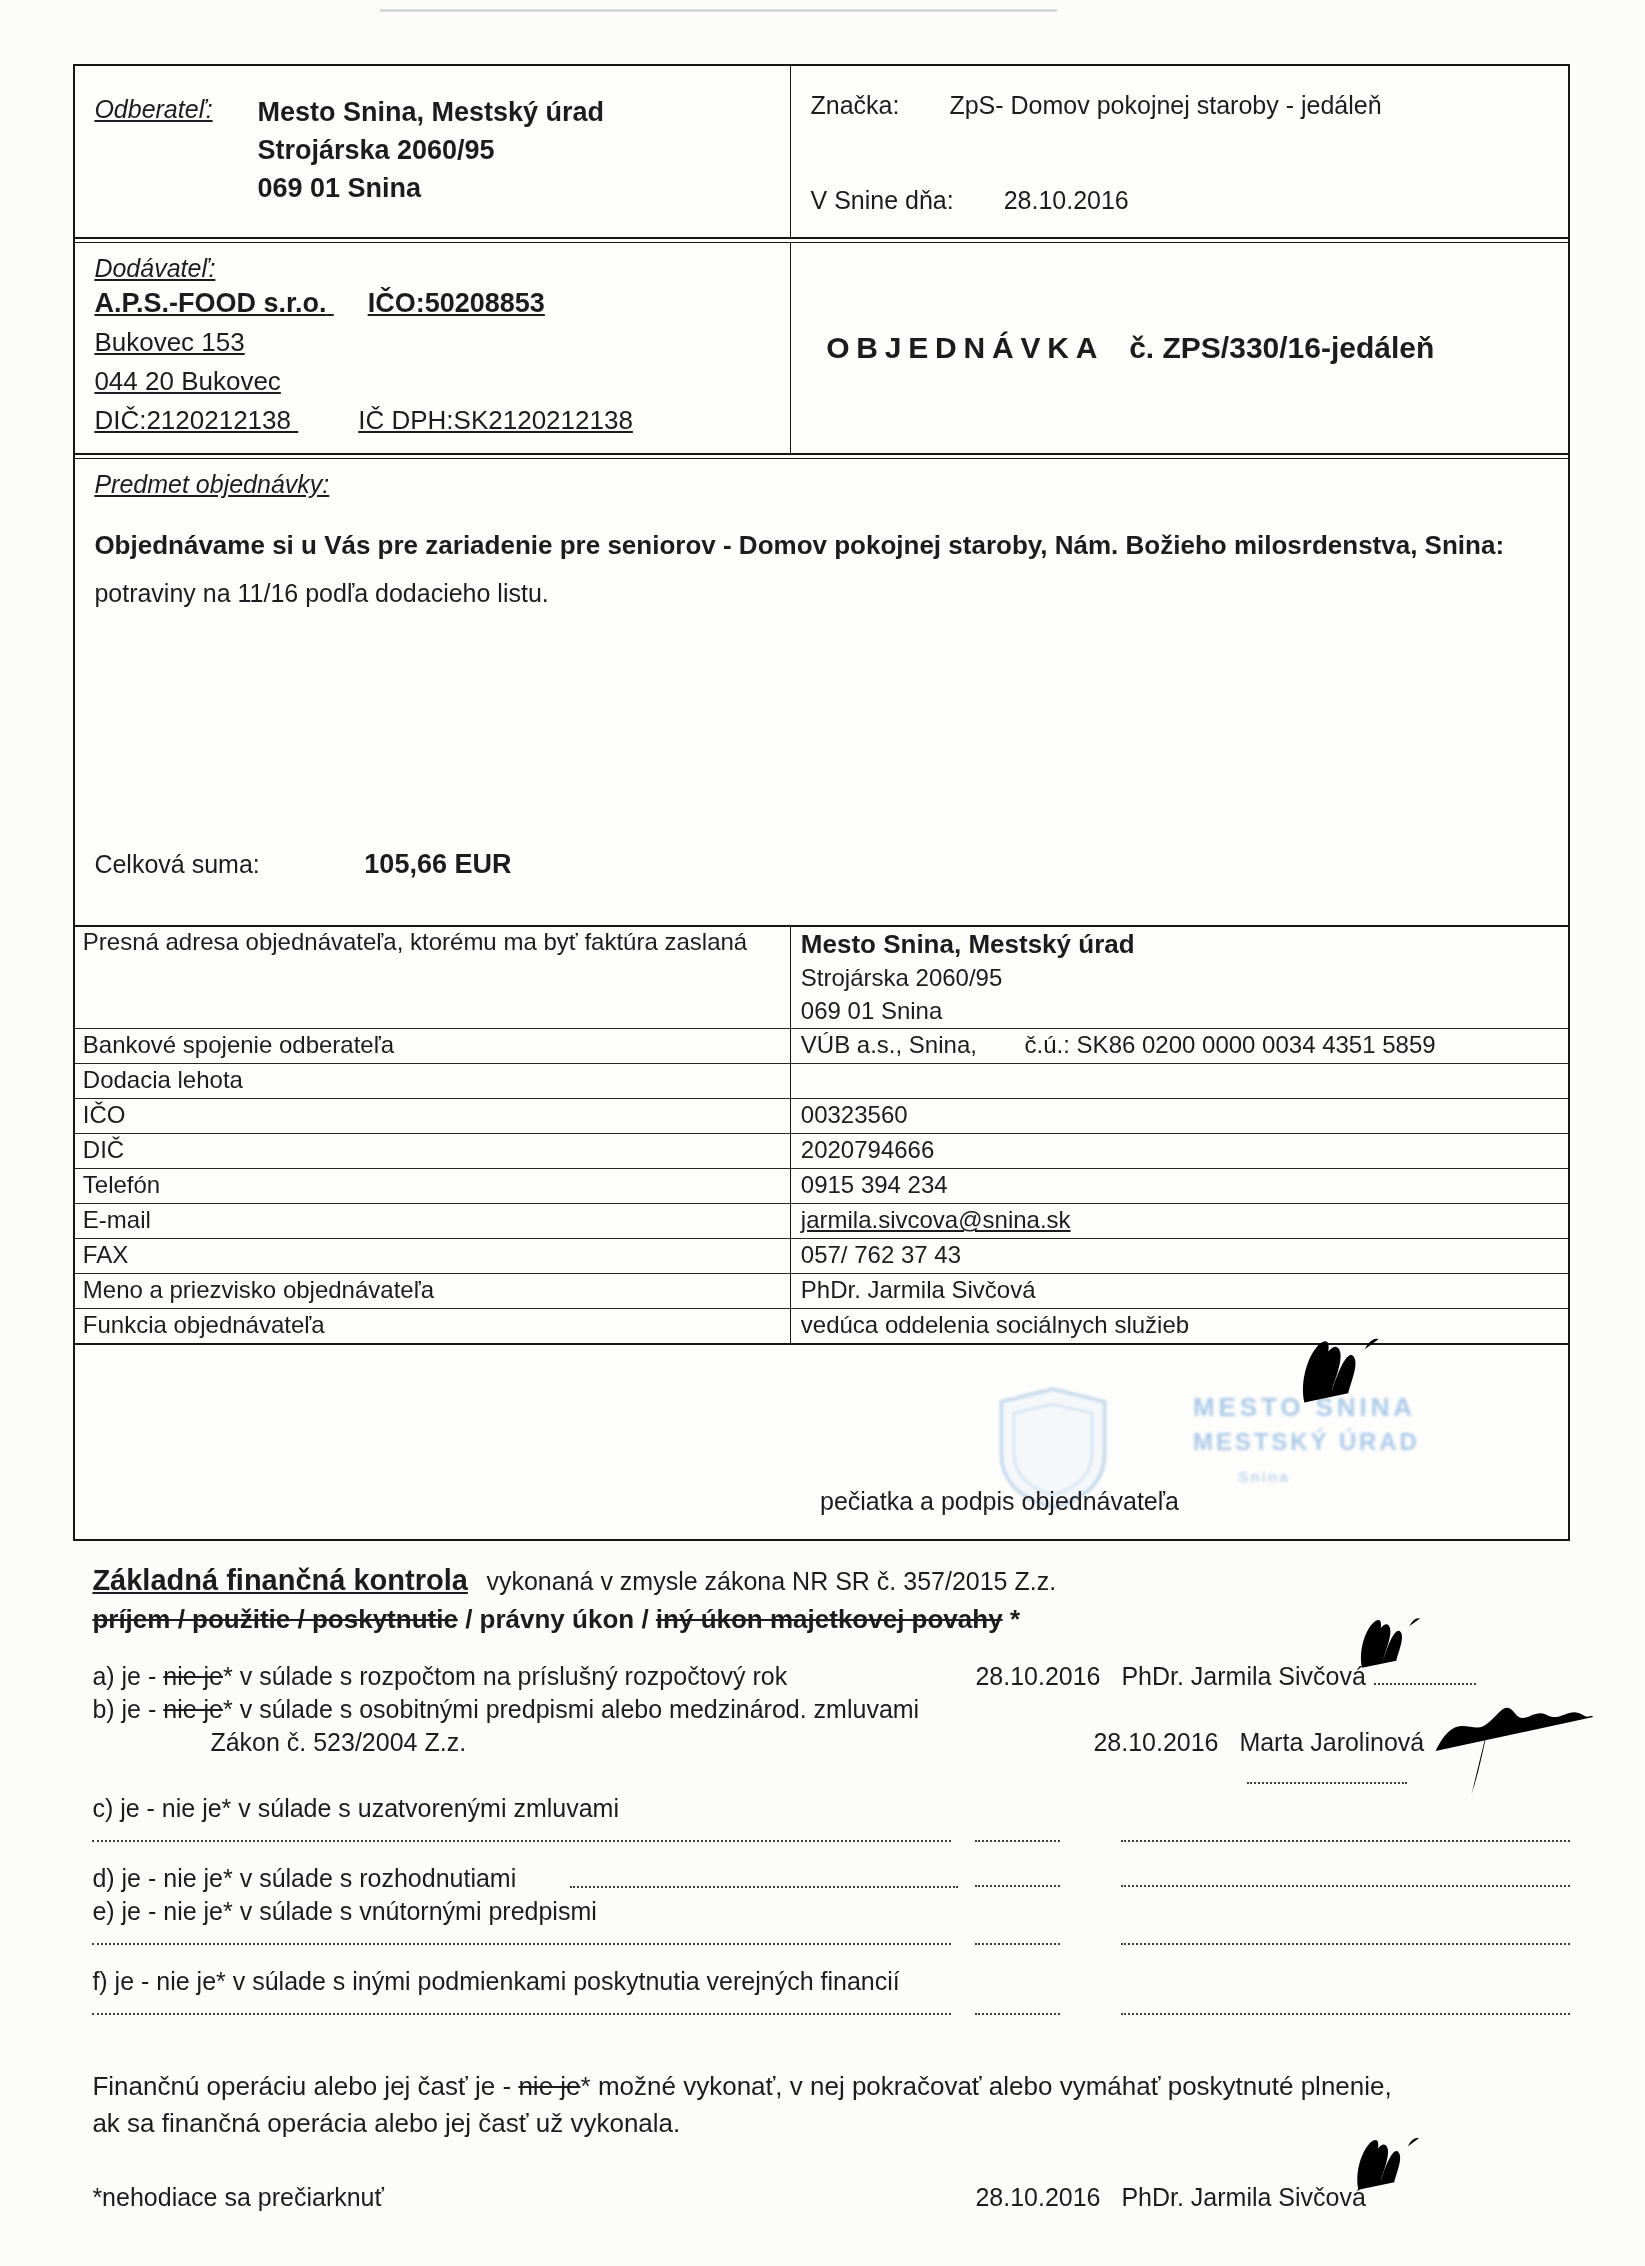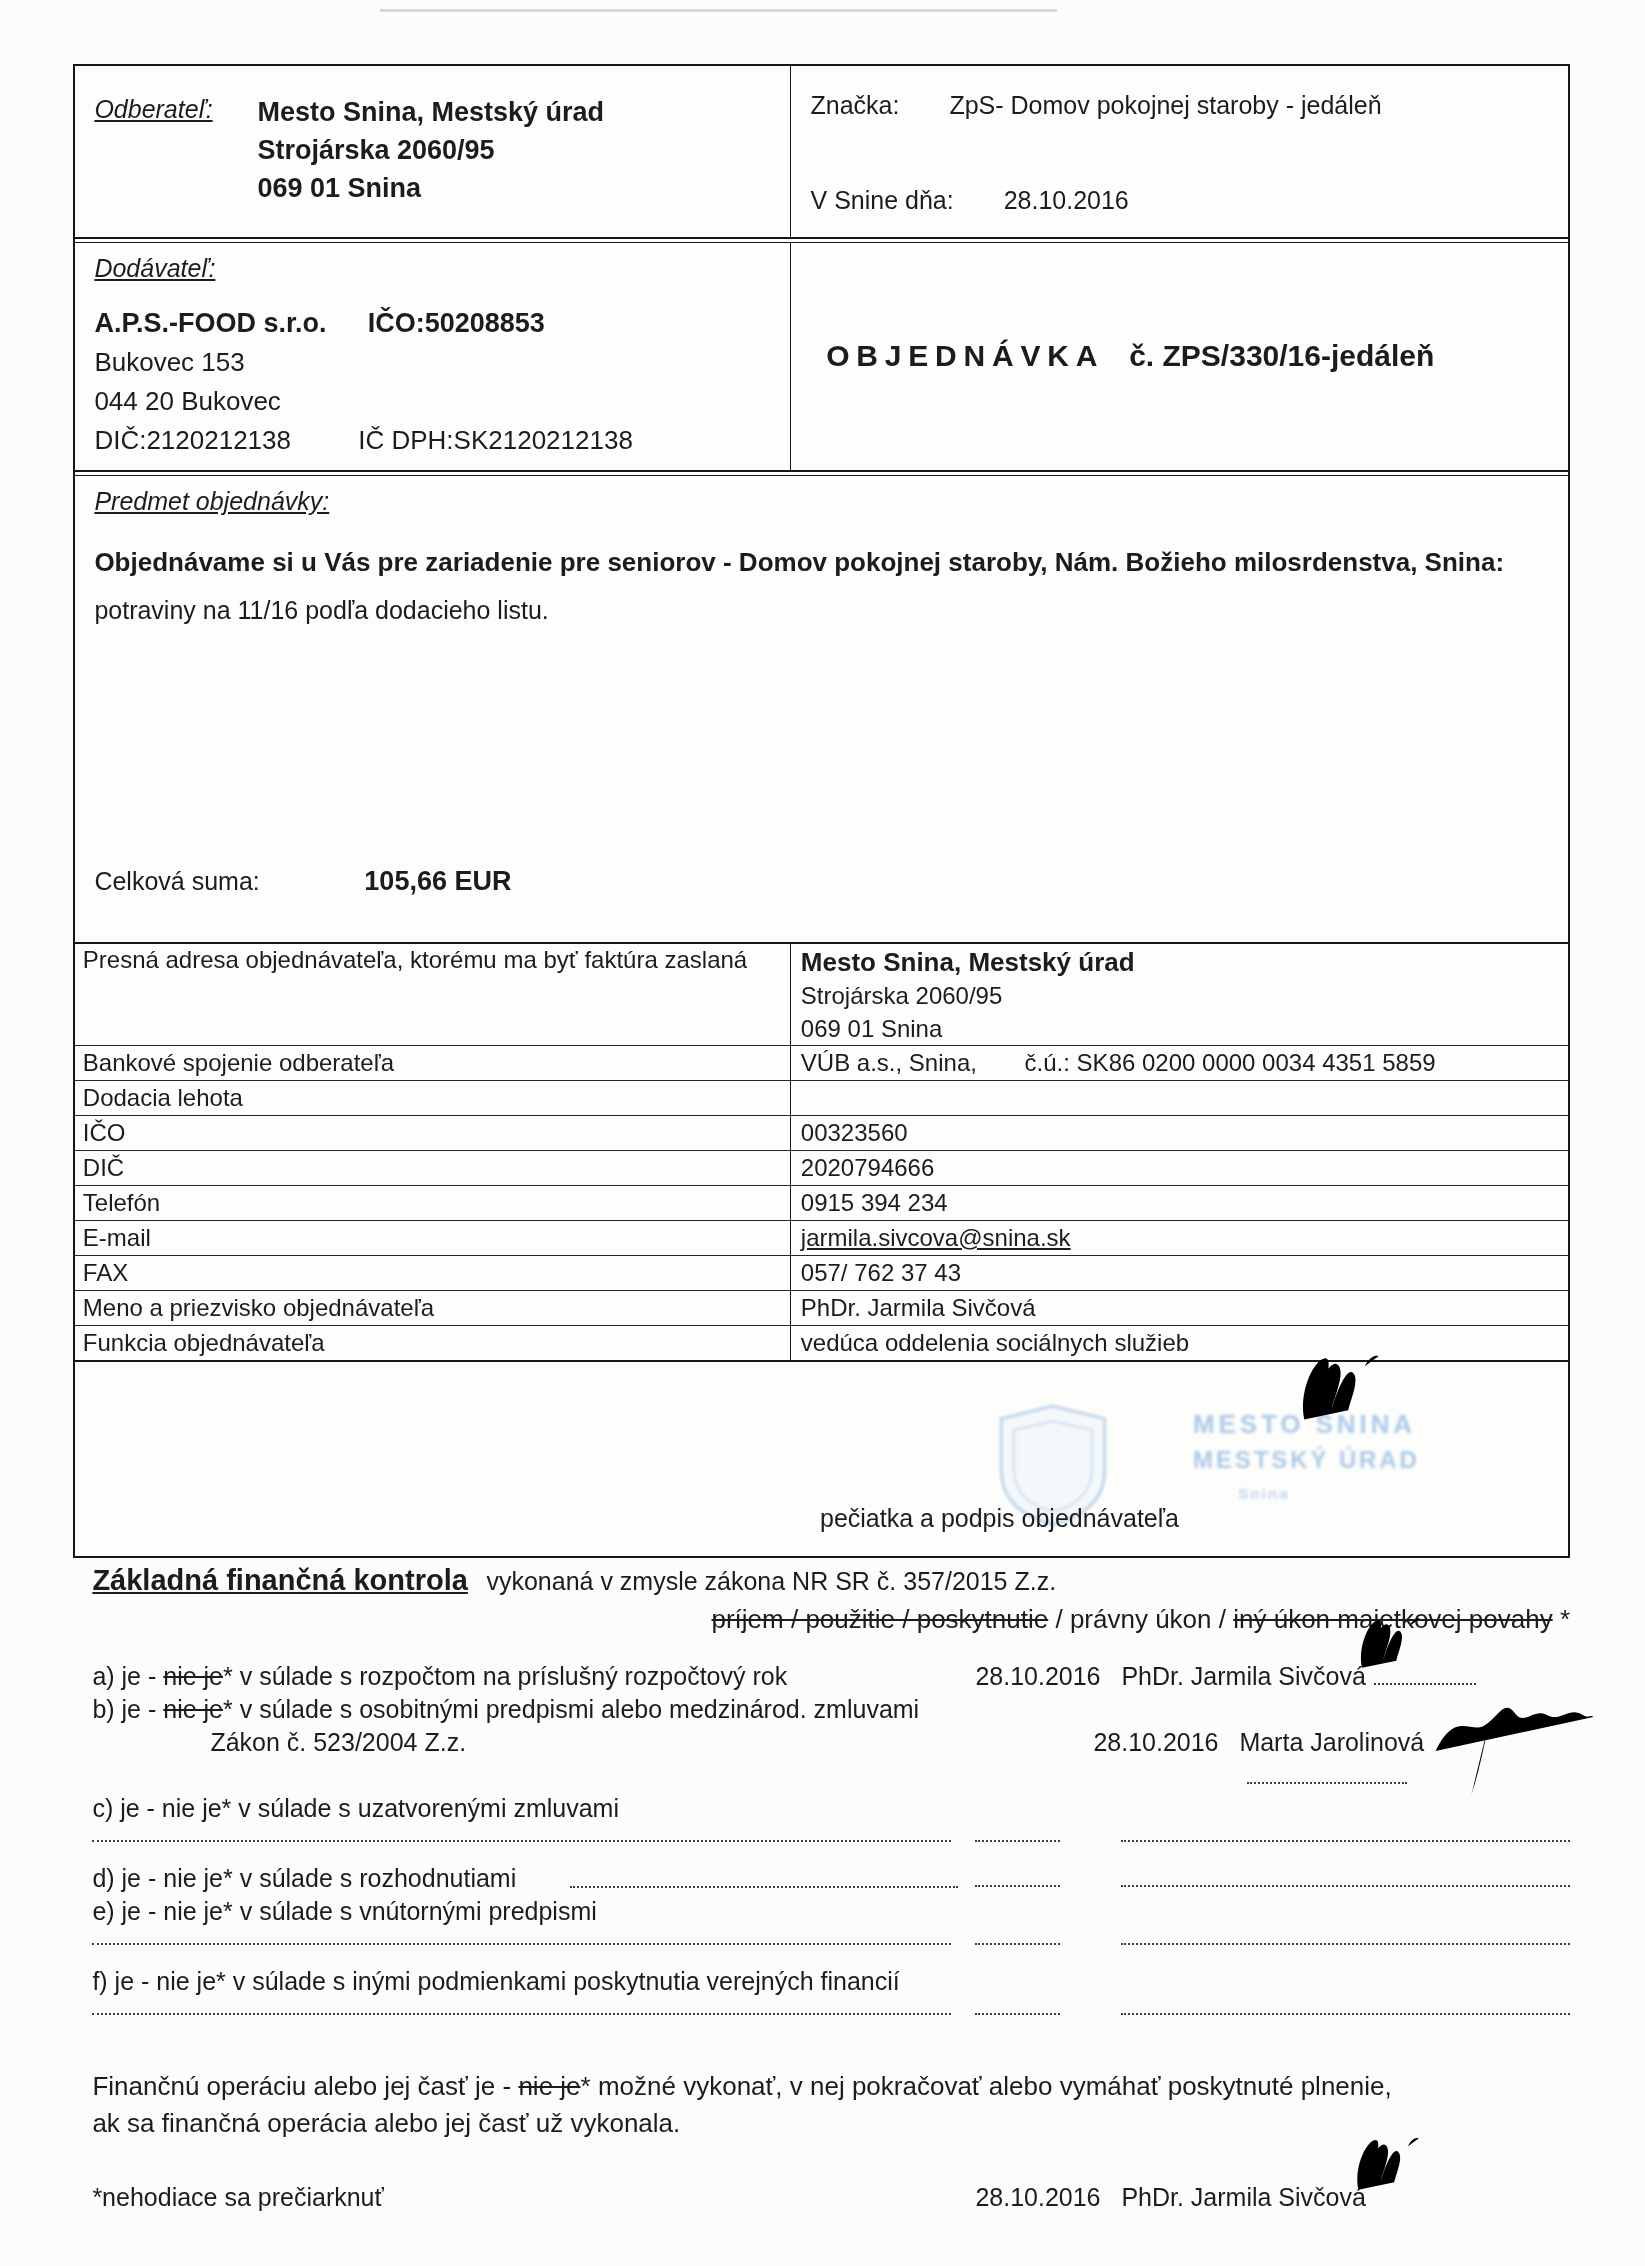--- a/index.html
+++ b/index.html
@@ -24,21 +24,21 @@
   .hdr-row .cell.left { padding:27px 15.5px 15.5px 19.4px; display:flex; }
   .hdr-row .slabel { width:163px; flex:none; padding-top:1.9px; }
   .addr { font-weight:bold; font-size:27px; line-height:38px; }
   .hdr-row .cell.right { padding:25px 13.6px 13.6px 19.4px; font-size:25px; }
   .pair .lbl { display:inline-block; }
   .pair .val { margin-left:43px; }
   .date-line { margin-top:66px; }
 
   .sup-row { min-height:210px; }
   .sup-row .cell.left { padding:11.6px 13.6px 9.7px 19.4px; }
-  .sup-lines { font-size:26px; line-height:39px; margin-top:21px; }
+  .sup-lines { font-size:26px; line-height:39px; margin-top:1px;text-decoration:underline; }
   .b { font-weight:bold; }
   .big { font-size:27px; }
   .ml { margin-left:34px; }
   .ml2 { margin-left:60px; }
   .order-cell { display:flex; align-items:center; padding-left:35px; font-size:30px; font-weight:bold; }
   .order-title { letter-spacing:6.8px; }
   .order-number { margin-left:25px; }
 
   .predmet { min-height:466px; padding:11.6px 19.4px 11.6px 19.4px; box-sizing:border-box; font-size:25px; }
   .subj-bold { font-weight:bold; font-size:26px; margin-top:31px; }
@@ -67,21 +67,21 @@
   .stamp-text .l1 { font-size:26px; letter-spacing:3.9px; }
   .stamp-text .l2 { font-size:24px; letter-spacing:2.9px; margin-top:5.8px; }
   .stamp-text .l3 { font-size:15.5px; margin-top:11.6px; margin-left:45px; opacity:.75; letter-spacing:1.9px; }
   .sig { position:absolute; pointer-events:none; }
   .sig-stamp { left:1213px; top:-13.6px; width:126px; height:87px; }
 
   
   .control { position:absolute; left:73px; top:1564px; width:1497px; box-sizing:border-box; padding-left:19.4px; font-size:25px; }
   .ctl-title { font-weight:bold; font-size:29px; text-decoration:underline; }
   .ctl-suffix { font-size:25px; margin-left:11.6px; }
-  .ops { font-weight:normal; font-size:26px; margin-top:6.8px;text-align:right; }
+  .ops { font-weight:bold; font-size:26px; margin-top:6.8px; }
   .strike { text-decoration:line-through; }
   .crow { display:flex; align-items:baseline; line-height:33px; }
   .c-txt { width:883px; flex:none; }
   .c-date { width:146px; flex:none; }
   .c-name { flex:1; position:relative; }
   .chead { margin-top:41px; font-size:26px; }
   .chead .c-date, .chead .c-name { font-weight:bold; }
   .item-a { margin-top:25px; }
   .zakon-indent { padding-left:118px; }
   .dots { border-bottom:2.9px dotted #3f3f3f; }

